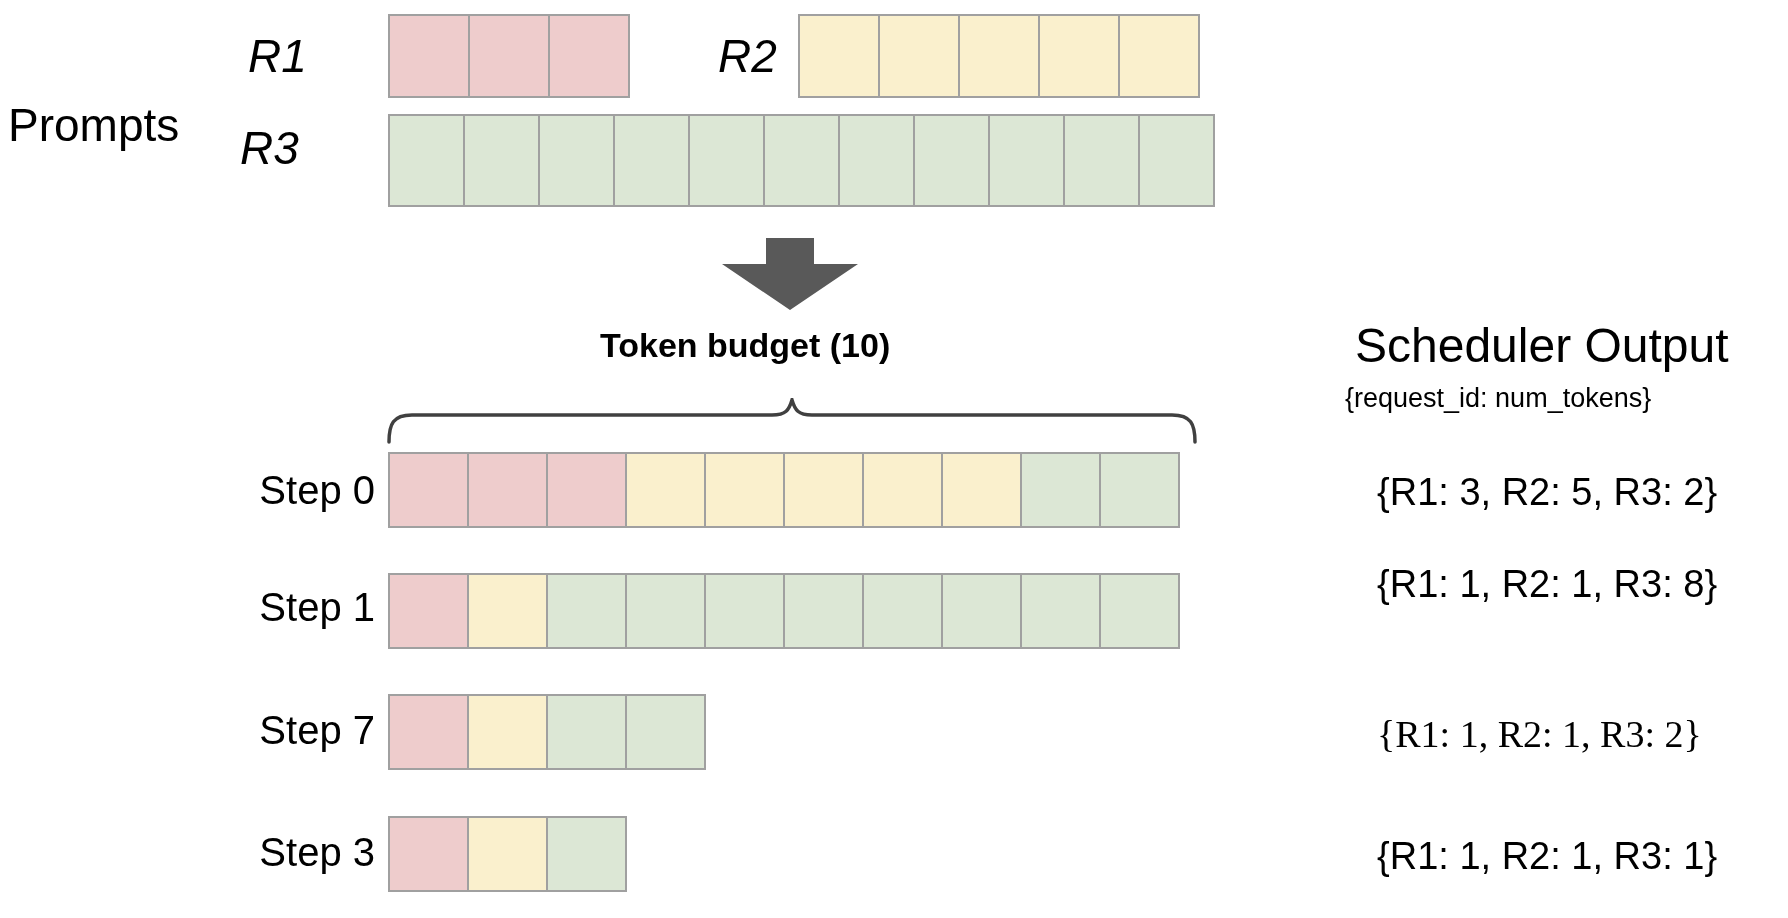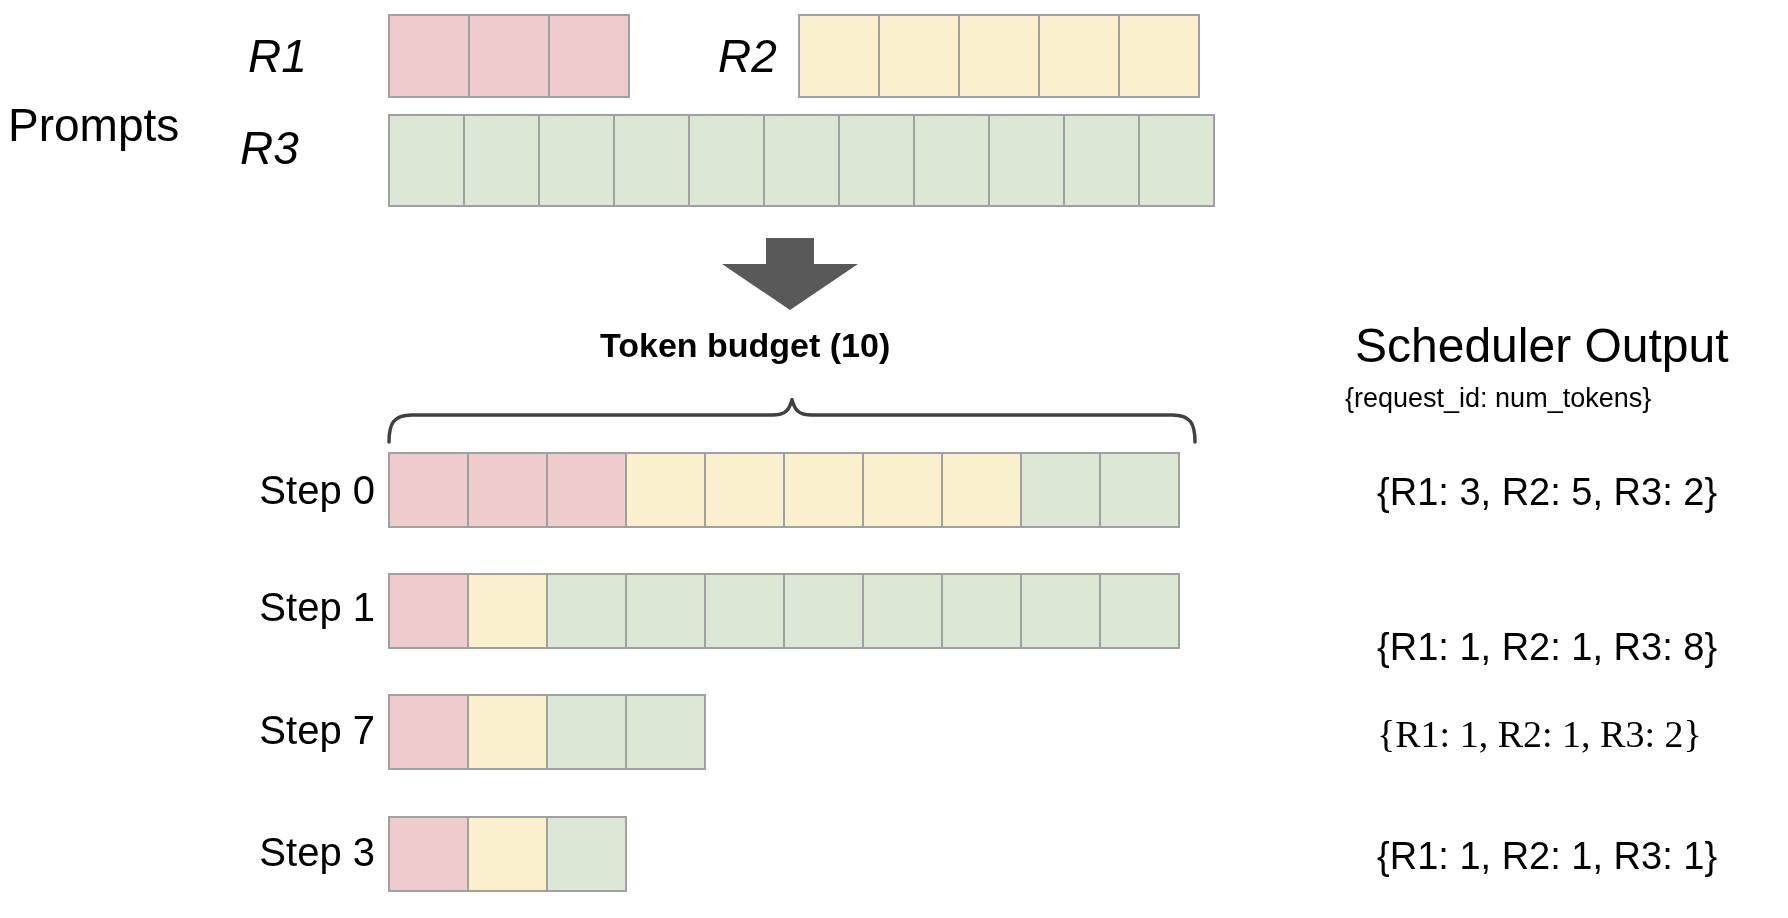--- a/index.html
+++ b/index.html
@@ -47,21 +47,21 @@
     font-size: 34px; left: 600px; top: 328px; font-weight: bold;
   }
   .sched-title {
     font-size: 48px; left: 1355px; top: 322px;
   }
   .sched-sub {
     font-size: 27px; left: 1345px; top: 385px;
   }
   .sched-row { font-size: 38px; left: 1337px; margin-left: 40px; }
   #sched-row-0 { top: 473px; }
-  #sched-row-1 { top: 628px; }
+  #sched-row-1 { top: 565px; }
   #sched-row-2 { top: 715px; font-family: Liberation Serif, serif; }
   #sched-row-3 { top: 837px; }
 
   
   .arrow-wrap { position: absolute; left: 722px; top: 238px; }
 
   
   .brace-wrap { position: absolute; left: 386px; top: 398px; }
 </style>
 </head>

